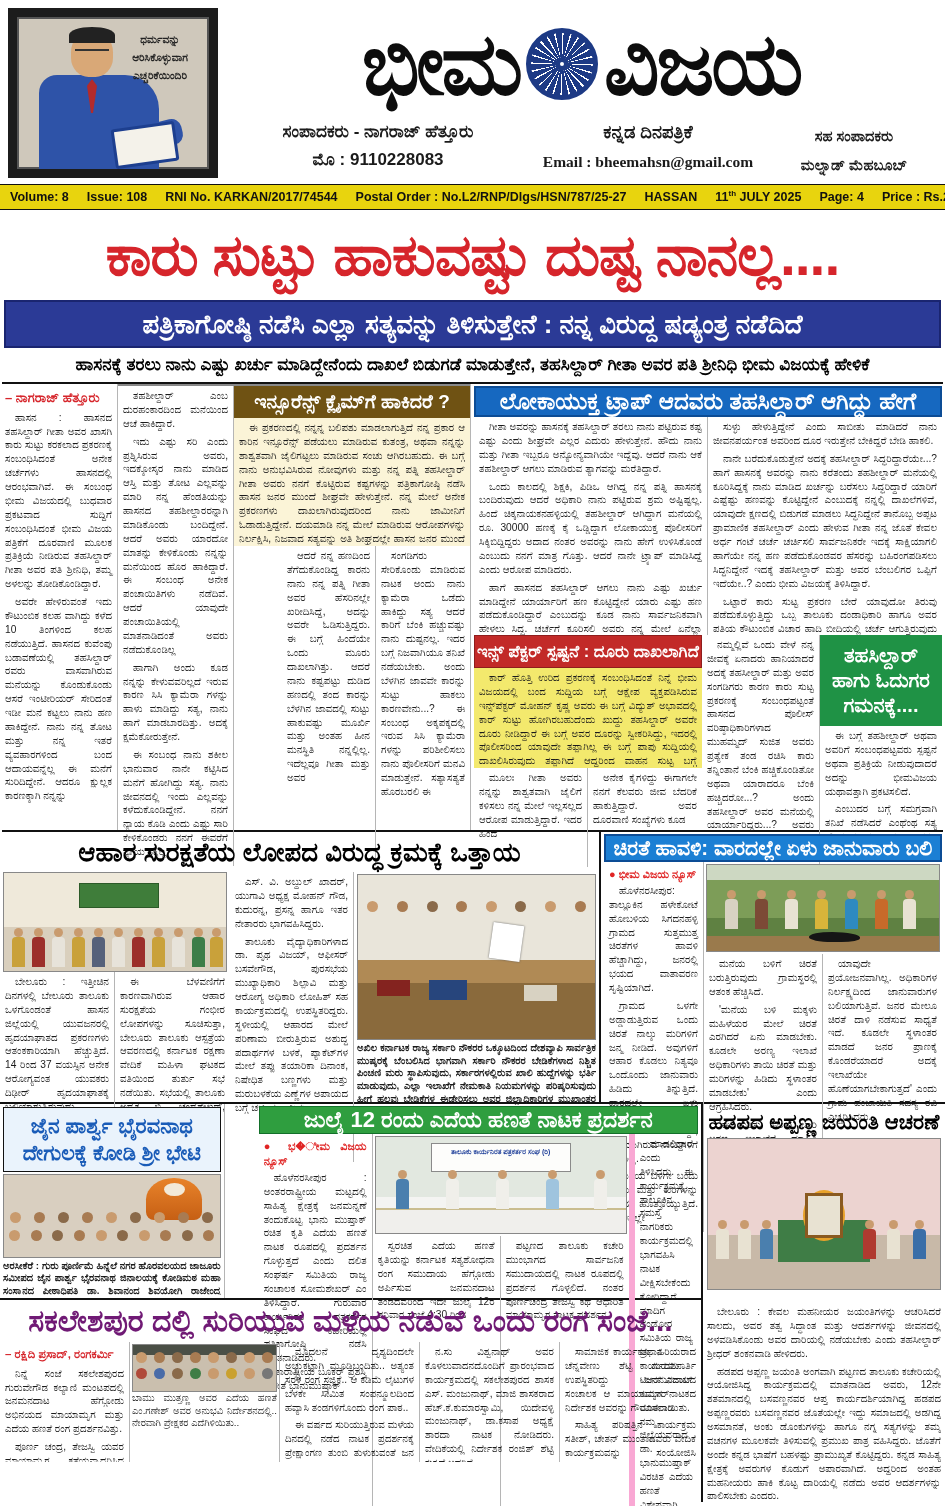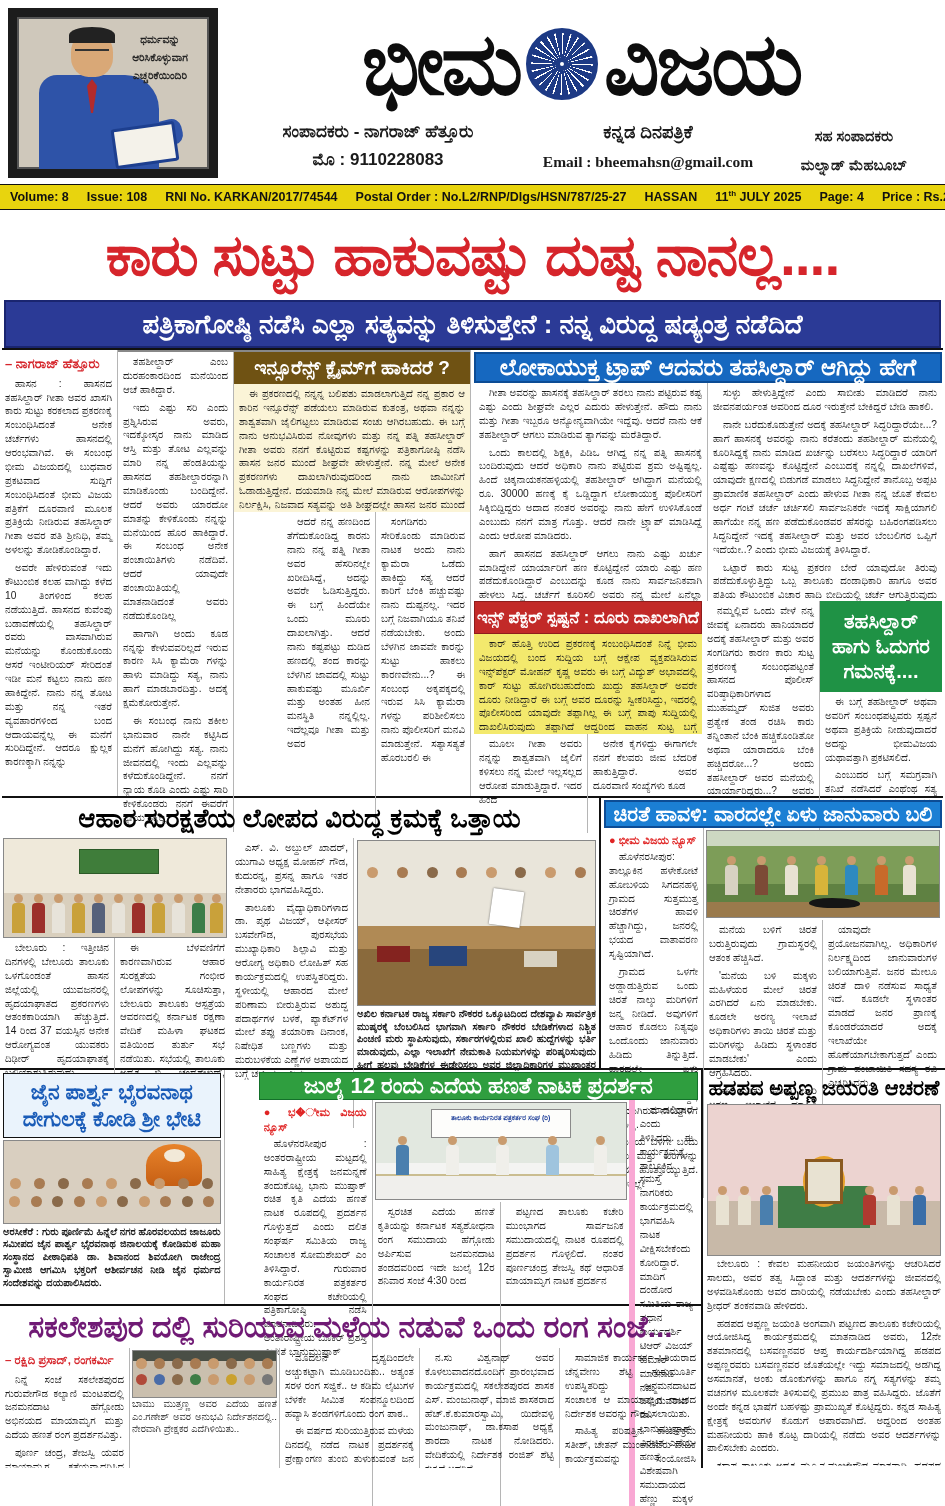--- a/index.html
+++ b/index.html
@@ -48,33 +48,33 @@
   .btx p{margin:0 0 4px;text-indent:10px;}
   .col{overflow:hidden;padding:3px 5px;}
   .vr{border-right:1px solid #b5b5b5;}
   
   .mainrow{height:446px;display:flex;}
   .photo{position:relative;overflow:hidden;border:1px solid #888;}
   .bluehead{background:#1668c0;border:2px solid #0c4c95;color:#fff;font-weight:900;font-size:23px;
             display:flex;align-items:center;justify-content:center;height:40px;}
   .boxtitle-brown{background:#6f5213;color:#fff;font-weight:900;font-size:19px;text-align:center;padding:5px 2px;}
   .cream{background:#fbf4d7;}
-  .redtitle{background:#c22a28;color:#fff;font-weight:900;font-size:16.5px;text-align:right;padding:6px 2px;border:1px solid #8f1d1c;}
+  .redtitle{background:#c22a28;color:#fff;font-weight:900;font-size:16.5px;text-align:left;padding:6px 2px;border:1px solid #8f1d1c;}
   .yellowbody{background:#f3e96d;}
   .greenbox{background:#1f9245;color:#fff;font-weight:900;font-size:20px;text-align:center;line-height:1.25;padding:8px 4px;}
   
   .row3{height:270px;display:flex;}
   .sechead{font-size:26px;font-weight:900;color:#000;text-align:center;}
   .newstag{color:#e02424;font-weight:bold;font-size:11px;margin:2px 0;}
   .newstag::before{content:'● ';}
   .caption{font-size:9.8px;line-height:1.3;text-align:justify;font-weight:bold;}
   
   .bottom{height:400px;display:flex;border-top:2px solid #111;}
   .b-left{width:703px;border-right:2px solid #111;}
-  .row4{height:234px;display:flex;gap:31px;}
+  .row4{height:194px;display:flex;gap:31px;}
   .jainbox{background:#eaf3fc;border:1.5px solid #111;color:#1a5cb8;font-weight:900;font-size:21px;
            text-align:center;line-height:1.3;padding:4px 2px;}
   .greenhead{background:#2f9e3f;border:1.5px solid #13702a;color:#fff;font-weight:900;font-size:22px;
              display:flex;align-items:center;justify-content:center;height:38px;}
   .row5{height:164px;border-top:2px solid #111;}
   .redhead2{color:#701a75;font-size:30px;font-weight:900;text-align:center;height:42px;line-height:42px;}
   .cont{font-weight:900;text-align:right;font-size:10.5px;margin-top:3px;}
   
   .fig{position:absolute;bottom:4px;width:13px;height:30px;border-radius:4px 4px 0 0;background:#777;}
   .fig::before{content:'';position:absolute;top:-9px;left:2px;width:9px;height:9px;border-radius:50%;background:#c99b6e;}
@@ -156,20 +156,21 @@
     <span>RNI No. KARKAN/2017/74544</span>
     <span>Postal Order : No.L2/RNP/Dlgs/HSN/787/25-27</span>
     <span>HASSAN</span>
     <span><span>11</span><sup>th</sup><span> JULY 2025</span></span>
     <span>Page: 4</span>
     <span>Price : Rs.2-00</span>
   </div>
 
   <div class="mainhead">ಕಾರು ಸುಟ್ಟು ಹಾಕುವಷ್ಟು ದುಷ್ಟ ನಾನಲ್ಲ....</div>
   <div class="bluebanner">ಪತ್ರಿಕಾಗೋಷ್ಠಿ ನಡೆಸಿ ಎಲ್ಲಾ ಸತ್ಯವನ್ನು ತಿಳಿಸುತ್ತೇನೆ : ನನ್ನ ವಿರುದ್ದ ಷಡ್ಯಂತ್ರ ನಡೆದಿದೆ</div>
+  <div class="subhead">ಹಾಸನಕ್ಕೆ ತರಲು ನಾನು ಎಷ್ಟು ಖರ್ಚು ಮಾಡಿದ್ದೇನೆಂದು ದಾಖಲೆ ಬಿಡುಗಡೆ ಮಾಡುತ್ತೇನೆ, ತಹಸಿಲ್ದಾರ್ ಗೀತಾ ಅವರ ಪತಿ ಶ್ರೀನಿಧಿ ಭೀಮ ವಿಜಯಕ್ಕೆ ಹೇಳಿಕೆ</div>
   <div class="rule"></div>
 
   <div class="mainrow">
 
     <div class="col vr btx" style="width:118px;">
       <div class="byline">– ನಾಗರಾಜ್ ಹೆತ್ತೂರು</div>
       <p>ಹಾಸನ : ಹಾಸನದ ತಹಸಿಲ್ದಾರ್ ಗೀತಾ ಅವರ ಖಾಸಗಿ ಕಾರು ಸುಟ್ಟು ಕರಕಲಾದ ಪ್ರಕರಣಕ್ಕೆ ಸಂಬಂಧಿಸಿದಂತೆ ಅನೇಕ ಚರ್ಚೆಗಳು ಹಾಸನದಲ್ಲಿ ಆರಂಭವಾಗಿವೆ. ಈ ಸಂಬಂಧ ಭೀಮ ವಿಜಯದಲ್ಲಿ ಬುಧವಾರ ಪ್ರಕಟವಾದ ಸುದ್ದಿಗೆ ಸಂಬಂಧಿಸಿದಂತೆ ಭೀಮ ವಿಜಯ ಪತ್ರಿಕೆಗೆ ದೂರವಾಣಿ ಮೂಲಕ ಪ್ರತಿಕ್ರಿಯೆ ನೀಡಿರುವ ತಹಸಿಲ್ದಾರ್ ಗೀತಾ ಅವರ ಪತಿ ಶ್ರೀನಿಧಿ, ತಮ್ಮ ಅಳಲನ್ನು ತೋಡಿಕೊಂಡಿದ್ದಾರೆ.</p>
       <p>ಅವರೇ ಹೇಳಿರುವಂತೆ ಇದು ಕೌಟುಂಬಿಕ ಕಲಹ ವಾಗಿದ್ದು ಕಳೆದ 10 ತಿಂಗಳಿಂದ ಕಲಹ ನಡೆಯುತ್ತಿದೆ. ಹಾಸನದ ಕುವೆಂಪು ಬಡಾವಣೆಯಲ್ಲಿ ತಹಸಿಲ್ದಾರ್ ರವರು ವಾಸವಾಗಿರುವ ಮನೆಯನ್ನು ಕೊಂಡುಕೊಂಡು ಆಸರೆ ಇಂಟೀರಿಯರ್ ಸೇರಿದಂತೆ ಇಡೀ ಮನೆ ಕಟ್ಟಲು ನಾನು ಹಣ ಹಾಕಿದ್ದೇನೆ. ನಾನು ನನ್ನ ತೋಟ ಮತ್ತು ನನ್ನ ಇತರೆ ವ್ಯವಹಾರಗಳಿಂದ ಬಂದ ಆದಾಯವನ್ನೆಲ್ಲ ಈ ಮನೆಗೆ ಸುರಿದಿದ್ದೇನೆ. ಆದರೂ ಕ್ಷುಲ್ಲಕ ಕಾರಣಕ್ಕಾಗಿ ನನ್ನನ್ನು</p>
     </div>
 
@@ -470,21 +471,21 @@
         <div class="tbl"></div>
         <div class="gar"></div>
         <div class="por"></div>
         <div class="fig" style="left:8px;bottom:30px;background:#e8e2d2;"></div>
         <div class="fig" style="left:30px;bottom:30px;background:#e8e2d2;"></div>
         <div class="fig" style="left:52px;bottom:30px;background:#4a7fae;"></div>
         <div class="fig" style="right:64px;bottom:30px;background:#b03a30;"></div>
         <div class="fig" style="right:40px;bottom:30px;background:#e8e2d2;"></div>
         <div class="fig" style="right:14px;bottom:30px;background:#3a6ea8;"></div>
       </div>
-      <div class="btx" style="flex:1;overflow:hidden;padding-top:1px;">
+      <div class="btx" style="flex:1;overflow:hidden;padding-top:15px;">
         <p>ಬೇಲೂರು : ಕೇವಲ ಮಹನೀಯರ ಜಯಂತಿಗಳನ್ನು ಆಚರಿಸಿದರೆ ಸಾಲದು, ಅವರ ತತ್ವ ಸಿದ್ಧಾಂತ ಮತ್ತು ಆದರ್ಶಗಳನ್ನು ಜೀವನದಲ್ಲಿ ಅಳವಡಿಸಿಕೊಂಡು ಅವರ ದಾರಿಯಲ್ಲಿ ನಡೆಯಬೇಕು ಎಂದು ತಹಸೀಲ್ದಾರ್ ಶ್ರೀಧರ್ ಶಂಕನವಾಡಿ ಹೇಳಿದರು.</p>
         <p>ಹಡಪದ ಅಪ್ಪಣ್ಣ ಜಯಂತಿ ಅಂಗವಾಗಿ ಪಟ್ಟಣದ ತಾಲೂಕು ಕಚೇರಿಯಲ್ಲಿ ಆಯೋಜಿಸಿದ್ದ ಕಾರ್ಯಕ್ರಮದಲ್ಲಿ ಮಾತನಾಡಿದ ಅವರು, 12ನೇ ಶತಮಾನದಲ್ಲಿ ಬಸವಣ್ಣನವರ ಆಪ್ತ ಕಾರ್ಯದರ್ಶಿಯಾಗಿದ್ದ ಹಡಪದ ಅಪ್ಪಣ್ಣರವರು ಬಸವಣ್ಣನವರ ಜೊತೆಯಲ್ಲೇ ಇದ್ದು ಸಮಾಜದಲ್ಲಿ ಅಡಗಿದ್ದ ಅಸಮಾನತೆ, ಅಂಕು ಡೊಂಕುಗಳನ್ನು ಹಾಗೂ ನಗ್ನ ಸತ್ಯಗಳನ್ನು ತಮ್ಮ ವಚನಗಳ ಮೂಲಕವೇ ತಿಳಿಸುವಲ್ಲಿ ಪ್ರಮುಖ ಪಾತ್ರ ವಹಿಸಿದ್ದರು. ಜೊತೆಗೆ ಅಂದೇ ಕನ್ನಡ ಭಾಷೆಗೆ ಬಹಳಷ್ಟು ಪ್ರಾಮುಖ್ಯತೆ ಕೊಟ್ಟಿದ್ದರು. ಕನ್ನಡ ಸಾಹಿತ್ಯ ಕ್ಷೇತ್ರಕ್ಕೆ ಅವರುಗಳ ಕೊಡುಗೆ ಅಪಾರವಾಗಿದೆ. ಅದ್ದರಿಂದ ಅಂತಹ ಮಹನೀಯರು ಹಾಕಿ ಕೊಟ್ಟ ದಾರಿಯಲ್ಲಿ ನಡೆದು ಅವರ ಆದರ್ಶಗಳನ್ನು ಪಾಲಿಸಬೇಕು ಎಂದರು.</p>
         <p>ಕಸಾಪ ತಾಲೂಕು ಅಧ್ಯಕ್ಷ ಮೂ.ನ.ಮಂಜೇಗೌಡ ಮಾತನಾಡಿ, ಹಡಪದ ಅಪ್ಪಣ್ಣರವರು 12ನೇ ಶತಮಾನದಲ್ಲಿ ಶರಣರ ಸಾಲಿನಲ್ಲಿ ಪ್ರಮುಖರಾಗಿದ್ದಾರೆ. ಅವರು ಅಂದೇ 250 ಕ್ಕೂ ಹೆಚ್ಚು ವಚನಗಳನ್ನು ರಚಿಸಿ ಅವುಗಳ ಮೂಲಕವೇ ಅಂದು ಹಾಸು ಹೊಕ್ಕಾಗಿದ್ದ ಜಾತಿ ವ್ಯವಸ್ಥೆ, ಅಂಧಾಕಾರ, ಮೌಢ್ಯ, ತಳ ಸಮುದಾಯ ಮತ್ತು ಮಹಿಳಾ ಶೋಷಣೆಗಳ ವಿರುದ್ಧ ಹೋರಾಟ ಮಾಡಿದವರು. ಬಸವಣ್ಣರ ಅನುಭವ ಮಂಟಪದಲ್ಲಿದ್ದವರು. ಇವರು ಕ್ಷೌರಿಕ ಸಮಾಜಕ್ಕೆ ಸೇರಿದ್ದರೂ. ಅವರೆ ಬಸವಣ್ಣನವರು ಹಡಪದ ಅಪ್ಪಣ್ಣನ್ನು ತಮ್ಮ ಆಪ್ತ ಕಾರ್ಯದರ್ಶಿಯನ್ನಾಗಿ ಮಾಡಿಕೊಂಡಿದ್ದರು ಎಂದರು.</p>
       </div>
     </div>
   </div>
 
 </div>
 
 </body></html>

